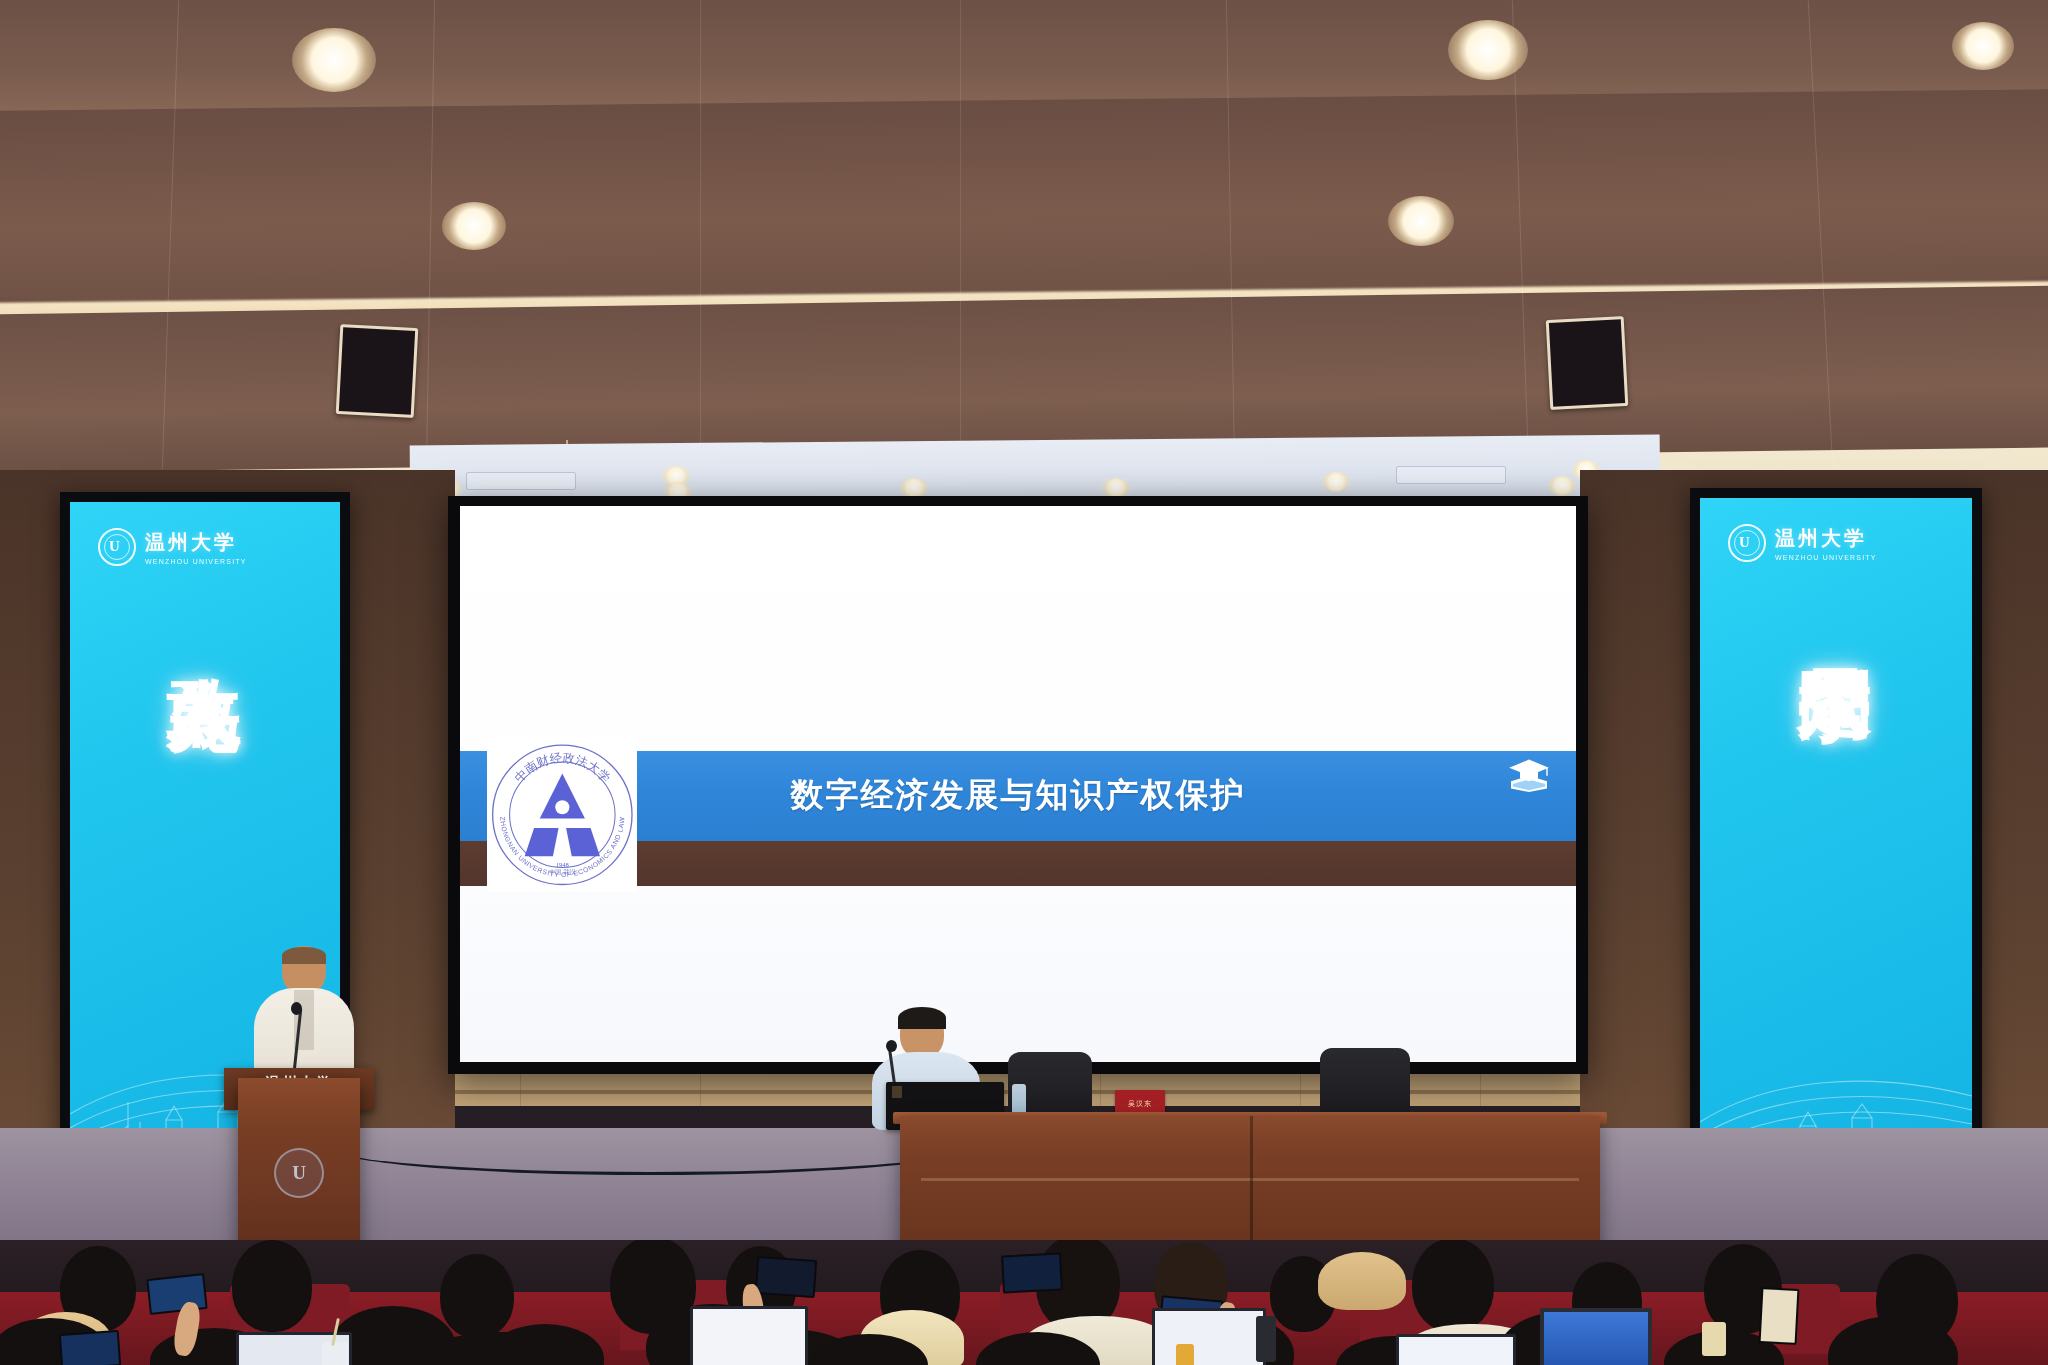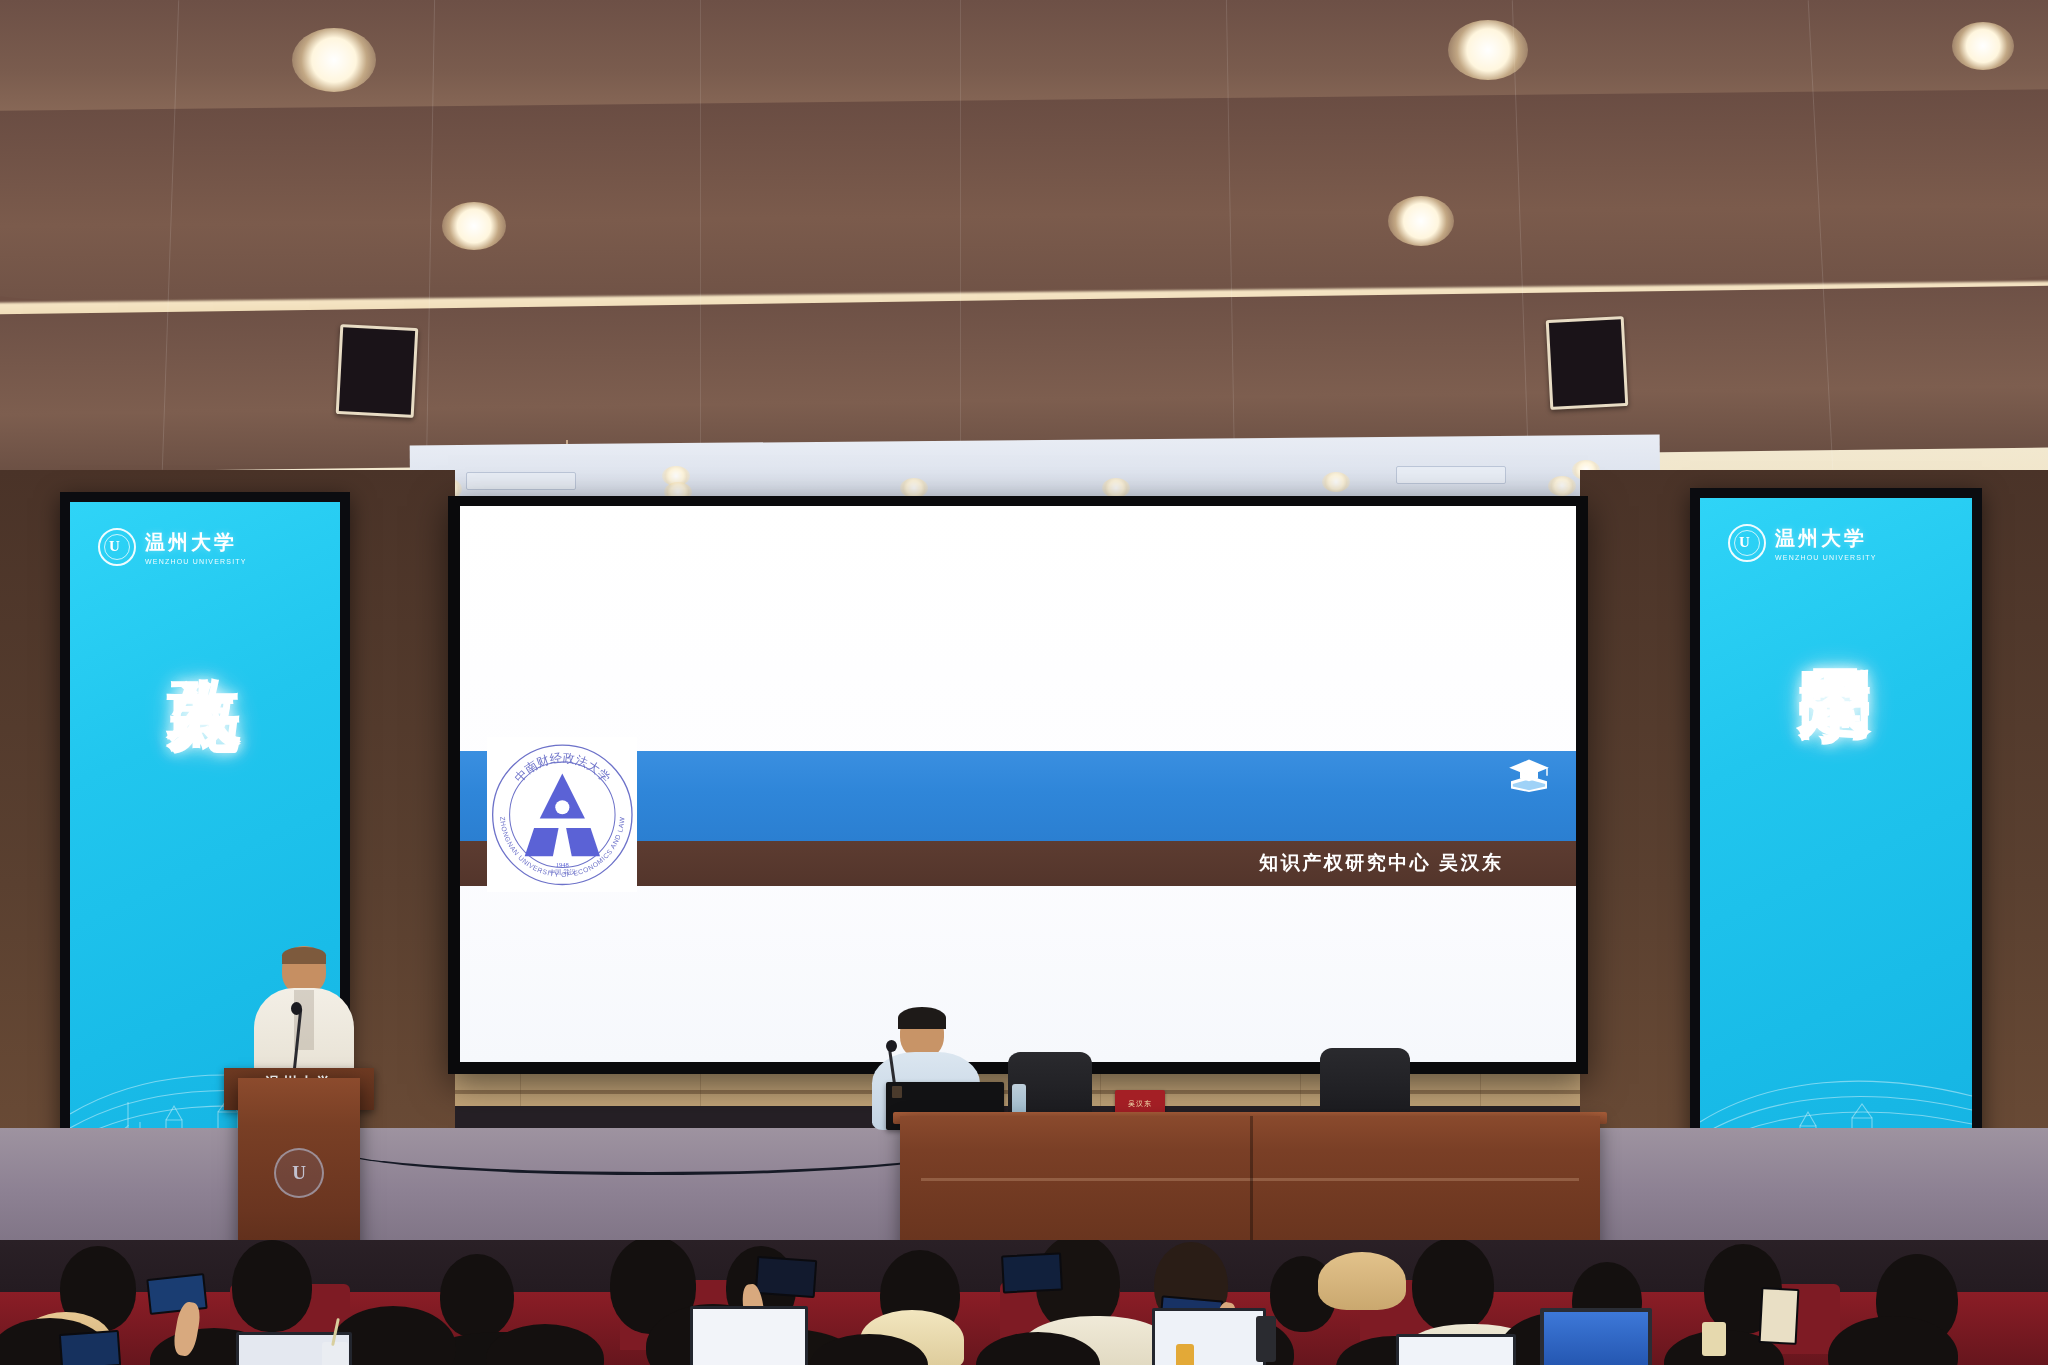--- a/index.html
+++ b/index.html
@@ -292,22 +292,22 @@
         <path id="arcBot" d="M 14 80 A 66 66 0 0 0 146 80" fill="none"></path>
         <text font-size="13" fill="#6d72c9" font-family="'DejaVu Sans',sans-serif">
           <textPath href="#arcTop" startOffset="50%" text-anchor="middle">中南财经政法大学</textPath>
         </text>
         <text font-size="7.2" fill="#6d72c9" letter-spacing="0.6" font-family="'Liberation Sans',sans-serif">
           <textPath href="#arcBot" startOffset="50%" text-anchor="middle">ZHONGNAN UNIVERSITY OF ECONOMICS AND LAW</textPath>
         </text>
       </svg>
     </div>
 
-
-    <div class="slide-sub">知识产权研究中心 吴汉东</div>
+    <div class="slide-title">数字经济发展与知识产权保护</div>
+
 
     <svg class="cap-icon" viewBox="0 0 48 40">
       <path d="M4 28 L24 22 L44 28 L44 36 L24 40 L4 36 Z" fill="#ffffff"></path>
       <path d="M6 31 L24 26 L42 31 L42 34 L24 38 L6 34 Z" fill="#9fd2f7"></path>
       <path d="M2 13 L24 4 L46 13 L24 22 Z" fill="#ffffff"></path>
       <path d="M14 17 L14 25 L24 28 L34 25 L34 17 L24 21 Z" fill="#ffffff"></path>
       <path d="M44 13 L44 22" stroke="#ffffff" stroke-width="1.6"></path>
     </svg>
   </div>
 

